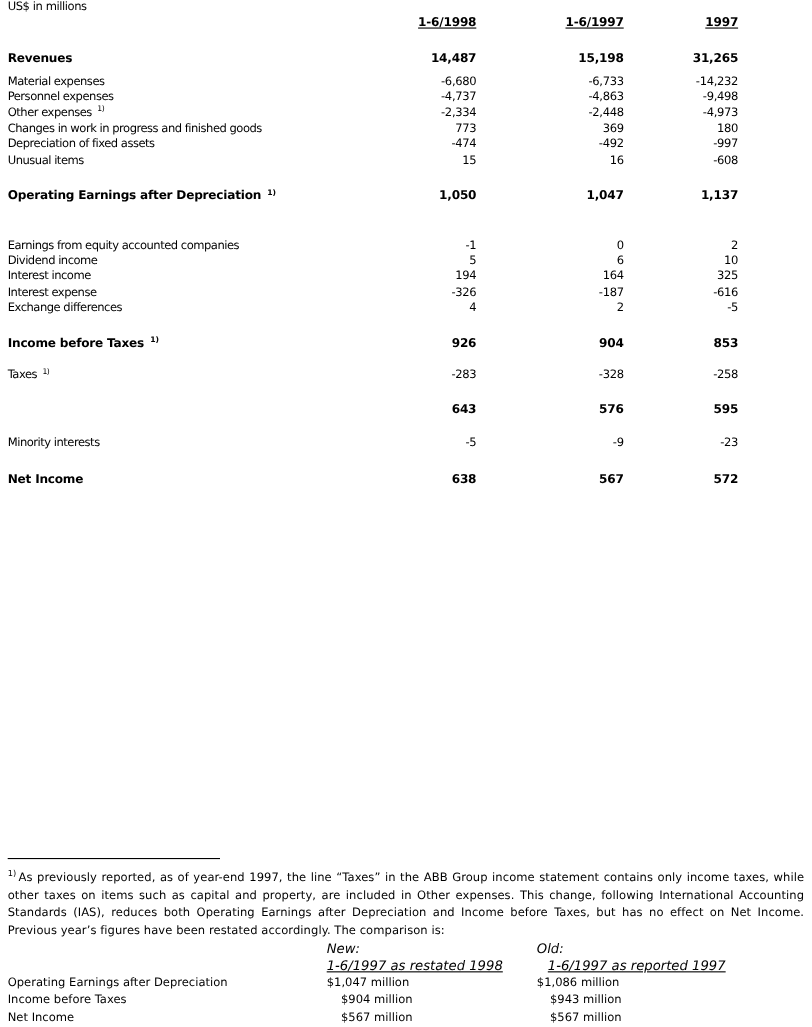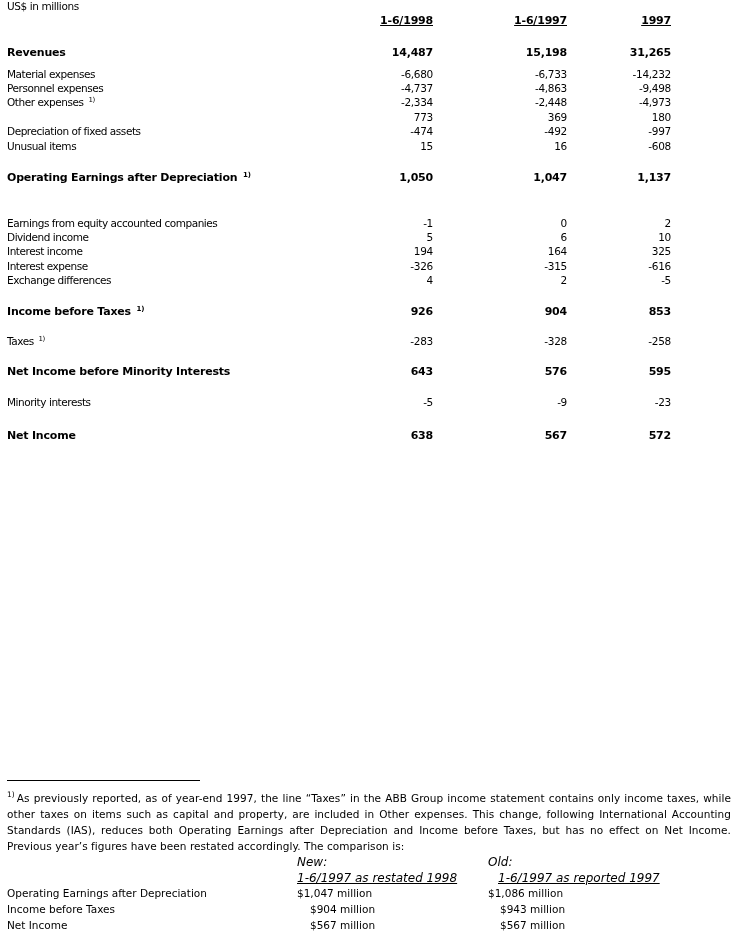--- a/index.html
+++ b/index.html
@@ -68,20 +68,21 @@
       <span class="val c2">-4,863</span>
       <span class="val c3">-9,498</span>
     </div>
     <div class="row" style="top: 96px;">
       <span class="label">Other expenses <sup>1)</sup></span>
       <span class="val c1">-2,334</span>
       <span class="val c2">-2,448</span>
       <span class="val c3">-4,973</span>
     </div>
     <div class="row" style="top: 111px;">
+      <span class="label">Changes in work in progress and finished goods</span>
       <span class="val c1">773</span>
       <span class="val c2">369</span>
       <span class="val c3">180</span>
     </div>
     <div class="row" style="top: 125px;">
       <span class="label">Depreciation of fixed assets</span>
       <span class="val c1">-474</span>
       <span class="val c2">-492</span>
       <span class="val c3">-997</span>
     </div>
@@ -111,21 +112,21 @@
     </div>
     <div class="row" style="top: 245px;">
       <span class="label">Interest income</span>
       <span class="val c1">194</span>
       <span class="val c2">164</span>
       <span class="val c3">325</span>
     </div>
     <div class="row" style="top: 260px;">
       <span class="label">Interest expense</span>
       <span class="val c1">-326</span>
-      <span class="val c2">-315</span>
+      <span class="val c2">-187</span>
       <span class="val c3">-616</span>
     </div>
     <div class="row" style="top: 274px;">
       <span class="label">Exchange differences</span>
       <span class="val c1">4</span>
       <span class="val c2">2</span>
       <span class="val c3">-5</span>
     </div>
     <div class="row bold" style="top: 305px;">
       <span class="label">Income before Taxes <sup>1)</sup></span>
@@ -133,21 +134,20 @@
       <span class="val c2">904</span>
       <span class="val c3">853</span>
     </div>
     <div class="row" style="top: 335px;">
       <span class="label">Taxes <sup>1)</sup></span>
       <span class="val c1">-283</span>
       <span class="val c2">-328</span>
       <span class="val c3">-258</span>
     </div>
     <div class="row bold" style="top: 365px;">
-      <span class="label">Net Income before Minority Interests</span>
       <span class="val c1">643</span>
       <span class="val c2">576</span>
       <span class="val c3">595</span>
     </div>
     <div class="row" style="top: 396px;">
       <span class="label">Minority interests</span>
       <span class="val c1">-5</span>
       <span class="val c2">-9</span>
       <span class="val c3">-23</span>
     </div>

